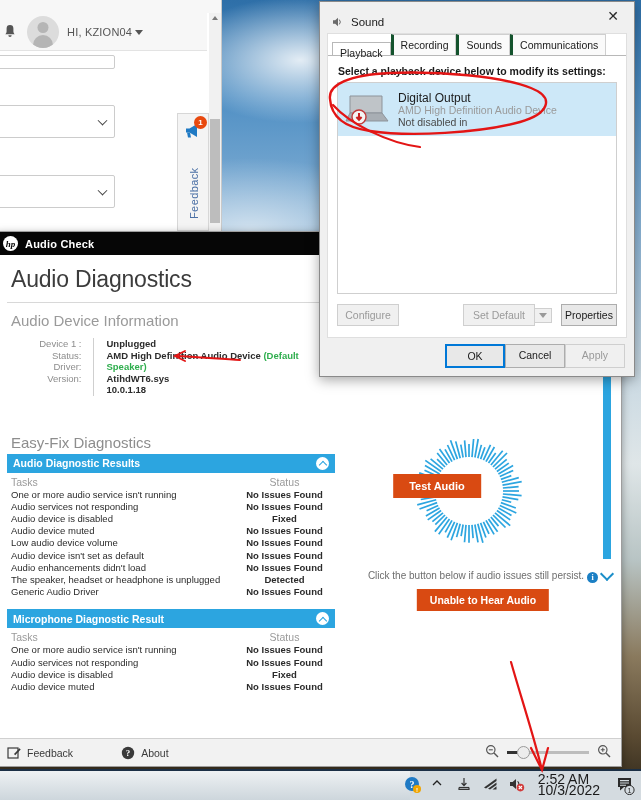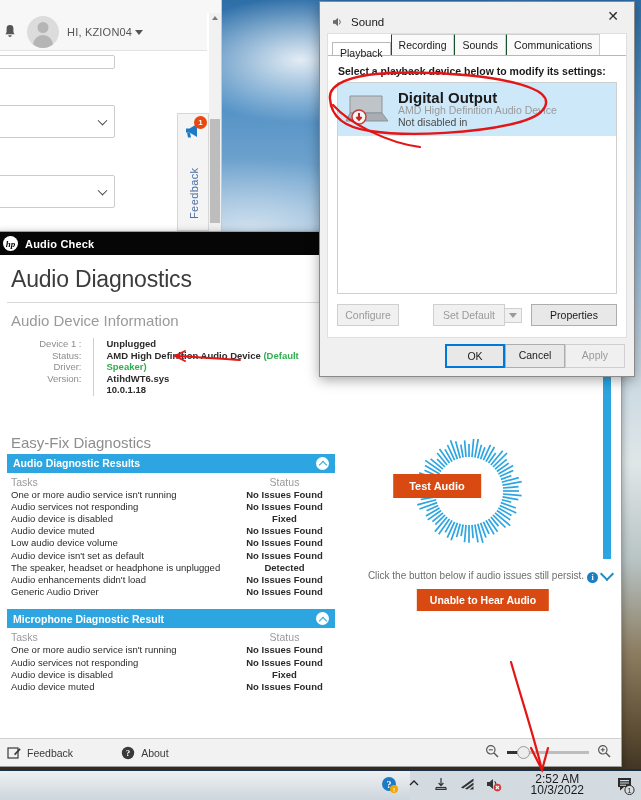--- a/index.html
+++ b/index.html
@@ -113,51 +113,51 @@
     box-shadow:0 3px 12px rgba(0,0,0,.35);}
   #snd-title{height:40px;display:flex;align-items:center;padding-left:9px;gap:8px;background:#f0f0f0;}
   #snd-title .sicon{width:14px;height:14px;}
   #snd-title .txt{font-size:11.5px;color:#1a1a1a;}
   #snd-close{position:absolute;right:0;top:0;width:42px;height:28px;display:flex;align-items:center;justify-content:center;
     font-size:14px;color:#2a2a2a;cursor:pointer;}
   #snd-inner{position:absolute;left:7px;top:31px;right:7px;bottom:38px;background:#fff;border:1px solid #dfdfdf;}
   #snd-tabs{position:absolute;left:0;top:0;right:0;height:22px;display:flex;padding-left:4px;border-bottom:1px solid #b8b8b8;background:#fff;}
   .tab{font-size:10.5px;color:#1a1a1a;padding:4px 7px 3px 7px;border:1px solid transparent;border-bottom:none;cursor:pointer;}
   .tab.active{background:#fff;border-color:#b8b8b8;position:relative;top:0;margin-top:8px;}
-  .tab:not(.active){border-left:1px solid #14532d;border-right:1px solid #cfcfcf;border-top:1px solid #cfcfcf;background:#fafafa;}
+  .tab:not(.active){border-left:3px solid #14532d;border-right:1px solid #cfcfcf;border-top:1px solid #cfcfcf;background:#fafafa;}
   #snd-prompt{position:absolute;left:10px;top:31px;font-size:10.5px;font-weight:bold;color:#1a1a1a;}
   #dev-list{position:absolute;left:9px;top:48px;right:9px;height:212px;border:1px solid #cfcfcf;background:#fff;}
   #dev-row{height:53px;background:#cde8f8;display:flex;align-items:center;padding-left:7px;gap:9px;cursor:pointer;}
   .mon{width:44px;height:34px;position:relative;flex:none;}
   .dev-txt{line-height:12px;}
-  .dev-name{font-size:15px;font-weight:bold;color:#1a1a1a;}
+  .dev-name{font-size:12px;font-weight:normal;color:#1a1a1a;}
   .dev-sub{font-size:10.5px;color:#9a9a9a;}
   #snd-btnrow{position:absolute;left:9px;right:9px;top:270px;display:flex;align-items:center;}
   .wbtn{font-size:10.5px;border:1px solid #adadad;background:#e8e8e8;padding:4px 0;text-align:center;
     font-family:"Liberation Sans",sans-serif;cursor:pointer;color:#1a1a1a;}
   .wbtn.dis{color:#9a9a9a;border-color:#cfcfcf;background:#f0f0f0;}
   #b-configure{width:62px;}
   #b-setdefault{width:72px;margin-left:auto;}
   #b-setdefault-split{width:17px;border-left:none;display:flex;align-items:center;justify-content:center;}
-  #b-properties{width:86px;margin-left:9px;}
+  #b-properties{width:56px;margin-left:9px;}
   #snd-footer{position:absolute;right:9px;bottom:8px;display:flex;margin-top:8px;}
   #b-ok{width:60px;border:2px solid #0078d7;background:#e8e8e8;}
   #b-cancel{width:60px;}
   #b-apply{width:60px;}
   .caret-sm{width:0;height:0;border-left:4px solid transparent;border-right:4px solid transparent;border-top:5px solid #9a9a9a;}
 
   
   #annot{position:absolute;left:0;top:0;width:641px;height:800px;pointer-events:none;}
 
   
   #taskbar{position:absolute;left:0;bottom:0;width:641px;height:31px;background:#d4dbe0;}
   #taskbar:before{content:"";position:absolute;left:0;top:0;right:0;height:2px;background:#1b2f45;}
   #tray{position:absolute;right:0;top:0;height:31px;display:flex;align-items:center;gap:9px;padding-right:4px;}
   .tray-ico{width:17px;height:17px;position:relative;}
-  #clock{font-size:12px;color:#1a1a1a;text-align:center;line-height:11px;margin:0 20px;}
+  #clock{font-size:14px;color:#1a1a1a;line-height:11px;margin:0 4px;}
   #notif{width:24px;height:31px;display:flex;align-items:center;justify-content:center;position:relative;}
   #tb-left{position:absolute;left:0;top:2px;width:410px;height:29px;background:linear-gradient(180deg,#eef1f3,#cdd6dc);}
 </style>
 </head>
 <body>
 
 <div id="desktop"></div>
 
 <div id="browser">
   <div class="b-top"></div>
@@ -254,26 +254,26 @@
             </tr>
             <tr>
               <td>Low audio device volume</td>
               <td class="st s-ok">No Issues Found</td>
             </tr>
             <tr>
               <td>Audio device isn't set as default</td>
               <td class="st s-ok">No Issues Found</td>
             </tr>
             <tr>
+              <td>Audio enhancements didn't load</td>
+              <td class="st s-ok">No Issues Found</td>
+            </tr>
+            <tr>
               <td>The speaker, headset or headphone is unplugged</td>
               <td class="st s-det">Detected</td>
-            </tr>
-            <tr>
-              <td>Audio enhancements didn't load</td>
-              <td class="st s-ok">No Issues Found</td>
             </tr>
             <tr>
               <td>Generic Audio Driver</td>
               <td class="st s-ok">No Issues Found</td>
             </tr>
           </tbody>
       </table>
 
       <div class="sect-head" style="margin-top:11px">
         <span>Microphone Diagnostic Result</span>

